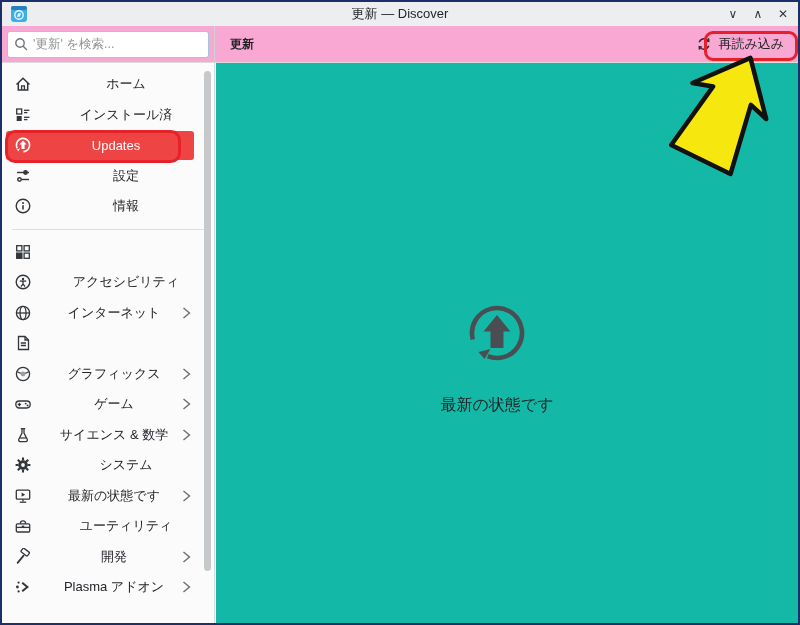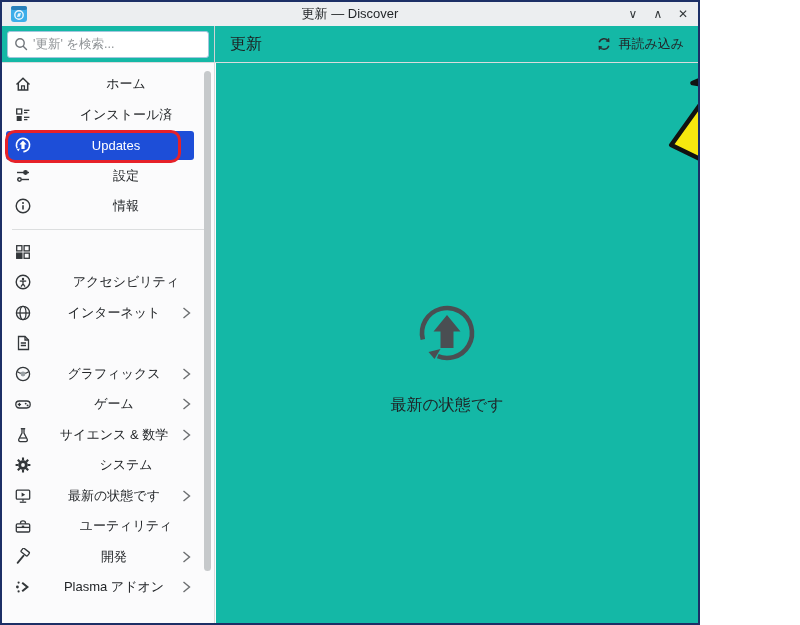--- a/index.html
+++ b/index.html
@@ -1,18 +1,18 @@
 <!DOCTYPE html>
 <html><head>
 <meta charset="utf-8">
 <style>
   * { margin:0; padding:0; box-sizing:border-box; }
   html,body { width:800px; height:625px; font-family:"Liberation Sans","DejaVu Sans",sans-serif; }
   .window {
-    position:relative; width:700px; height:625px;
+    position:relative; width:800px; height:625px;
     border:2px solid #1c2f66; background:#fcfcfc; overflow:hidden;
   }
   
   .titlebar {
     position:absolute; left:0; top:0; right:0; height:24px;
     background:#eceef0; display:flex; align-items:center;
   }
   .app-icon { position:absolute; left:8px; top:3px; width:18px; height:18px; }
   .win-title {
     position:absolute; left:0; right:0; text-align:center;
@@ -20,52 +20,52 @@
   }
   .win-controls {
     position:absolute; right:8px; top:0; height:24px;
     display:flex; align-items:center; gap:11px;
     font-size:12px; color:#33373a;
   }
   .win-controls span { cursor:default; width:14px; text-align:center; }
   
   .toolbar {
     position:absolute; left:0; top:24px; right:0; height:37px;
-    background:#14b8a6; border-bottom:1px solid #d9dbdd; display:flex;
+    background:#f9a8d4; border-bottom:1px solid #d9dbdd; display:flex;
   }
   .toolbar-left { width:213px; border-right:1px solid #cfd2d4; display:flex; align-items:center; padding:0 5px; }
   .search-box {
     flex:1; height:27px; background:#ffffff; border:1px solid #a3c6dd;
     border-radius:3px; display:flex; align-items:center; padding:0 6px; gap:5px;
   }
   .search-box input {
     border:none; outline:none; flex:1; font-size:12.5px; color:#232629;
     font-family:inherit; background:transparent; min-width:0;
   }
   .search-box input::placeholder { color:#8f9396; opacity:1; }
   .toolbar-right { flex:1; display:flex; align-items:center; padding:0 10px 0 15px; }
-  .page-title { font-size:16px; font-weight:400; color:#1d2021; }
+  .page-title { font-size:12px; font-weight:700; color:#1d2021; }
   .spacer { flex:1; }
   .refresh-btn {
     display:flex; align-items:center; gap:6px; font-size:13px; color:#232629;
     padding:12px 4px; background:transparent; border:none; cursor:pointer; font-family:inherit;
   }
   
   .sidebar {
     position:absolute; left:0; top:61px; bottom:0; width:213px;
     background:#fbfbfc; border-right:1px solid #d8dadc; padding-top:6px; overflow:hidden;
   }
   .srow {
     height:30.5px; display:flex; align-items:center; padding:0 8px 0 12px;
     cursor:pointer; color:#232629; position:relative;
   }
   .sicon { width:18px; height:18px; flex:0 0 18px; display:flex; align-items:center; justify-content:center; }
   .slabel { margin-left:14px; font-size:13px; white-space:nowrap; overflow:hidden; flex:1;text-align:center; }
   .schev { width:12px; height:12px; margin-right:12px; display:flex; align-items:center; }
-  .srow.selected { background:#1d4ed8; color:#ffffff; border-radius:3px; margin:1px 20px 1px 4px; padding-left:8px; height:28.5px; }
+  .srow.selected { background:#ef4444; color:#ffffff; border-radius:3px; margin:1px 20px 1px 4px; padding-left:8px; height:28.5px; }
   .sdivider { height:1px; background:#dcdedf; margin:7px 10px 7px 10px; }
   .scrollthumb {
     position:absolute; right:3px; top:8px; width:7px; height:500px;
     background:#c6c9cb; border-radius:3.5px;
   }
   
   .main { position:absolute; left:214px; top:61px; right:0; bottom:0; background:#14b8a6; }
   .empty { position:absolute; left:0; right:20px; top:238px; text-align:center; }
   .big-icon { display:inline-block; width:64px; height:64px; }
   .status-text { margin-top:26px; font-size:16px; font-weight:500; color:#1f2326; }

